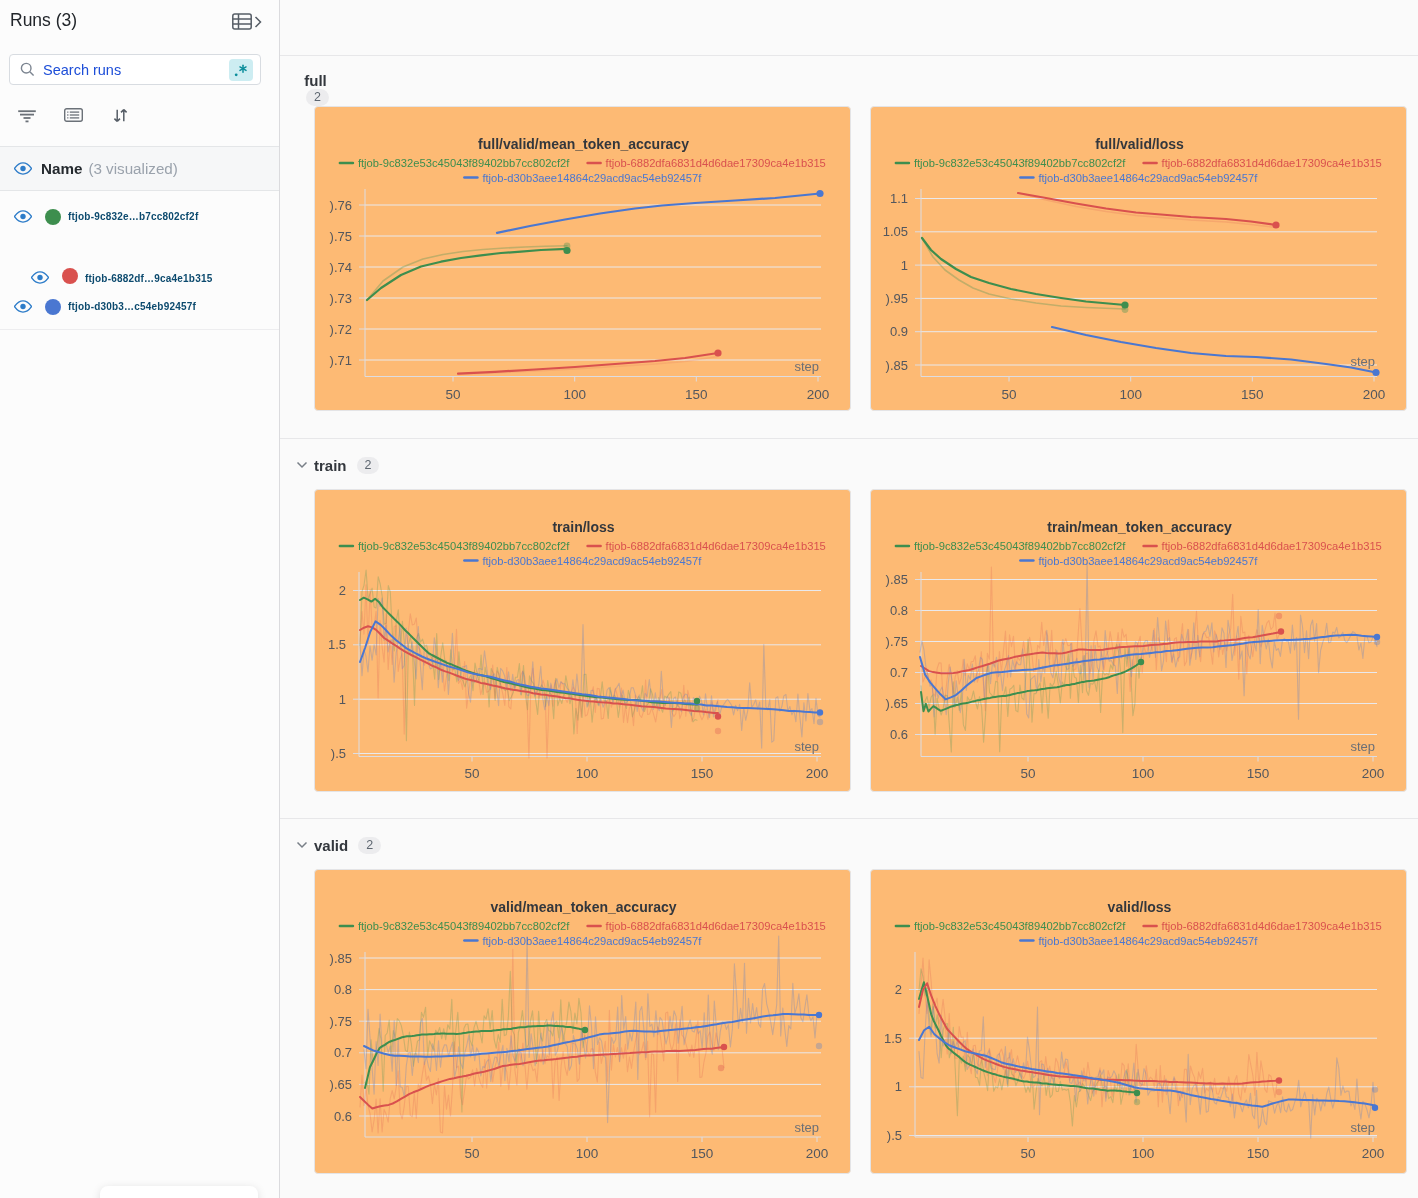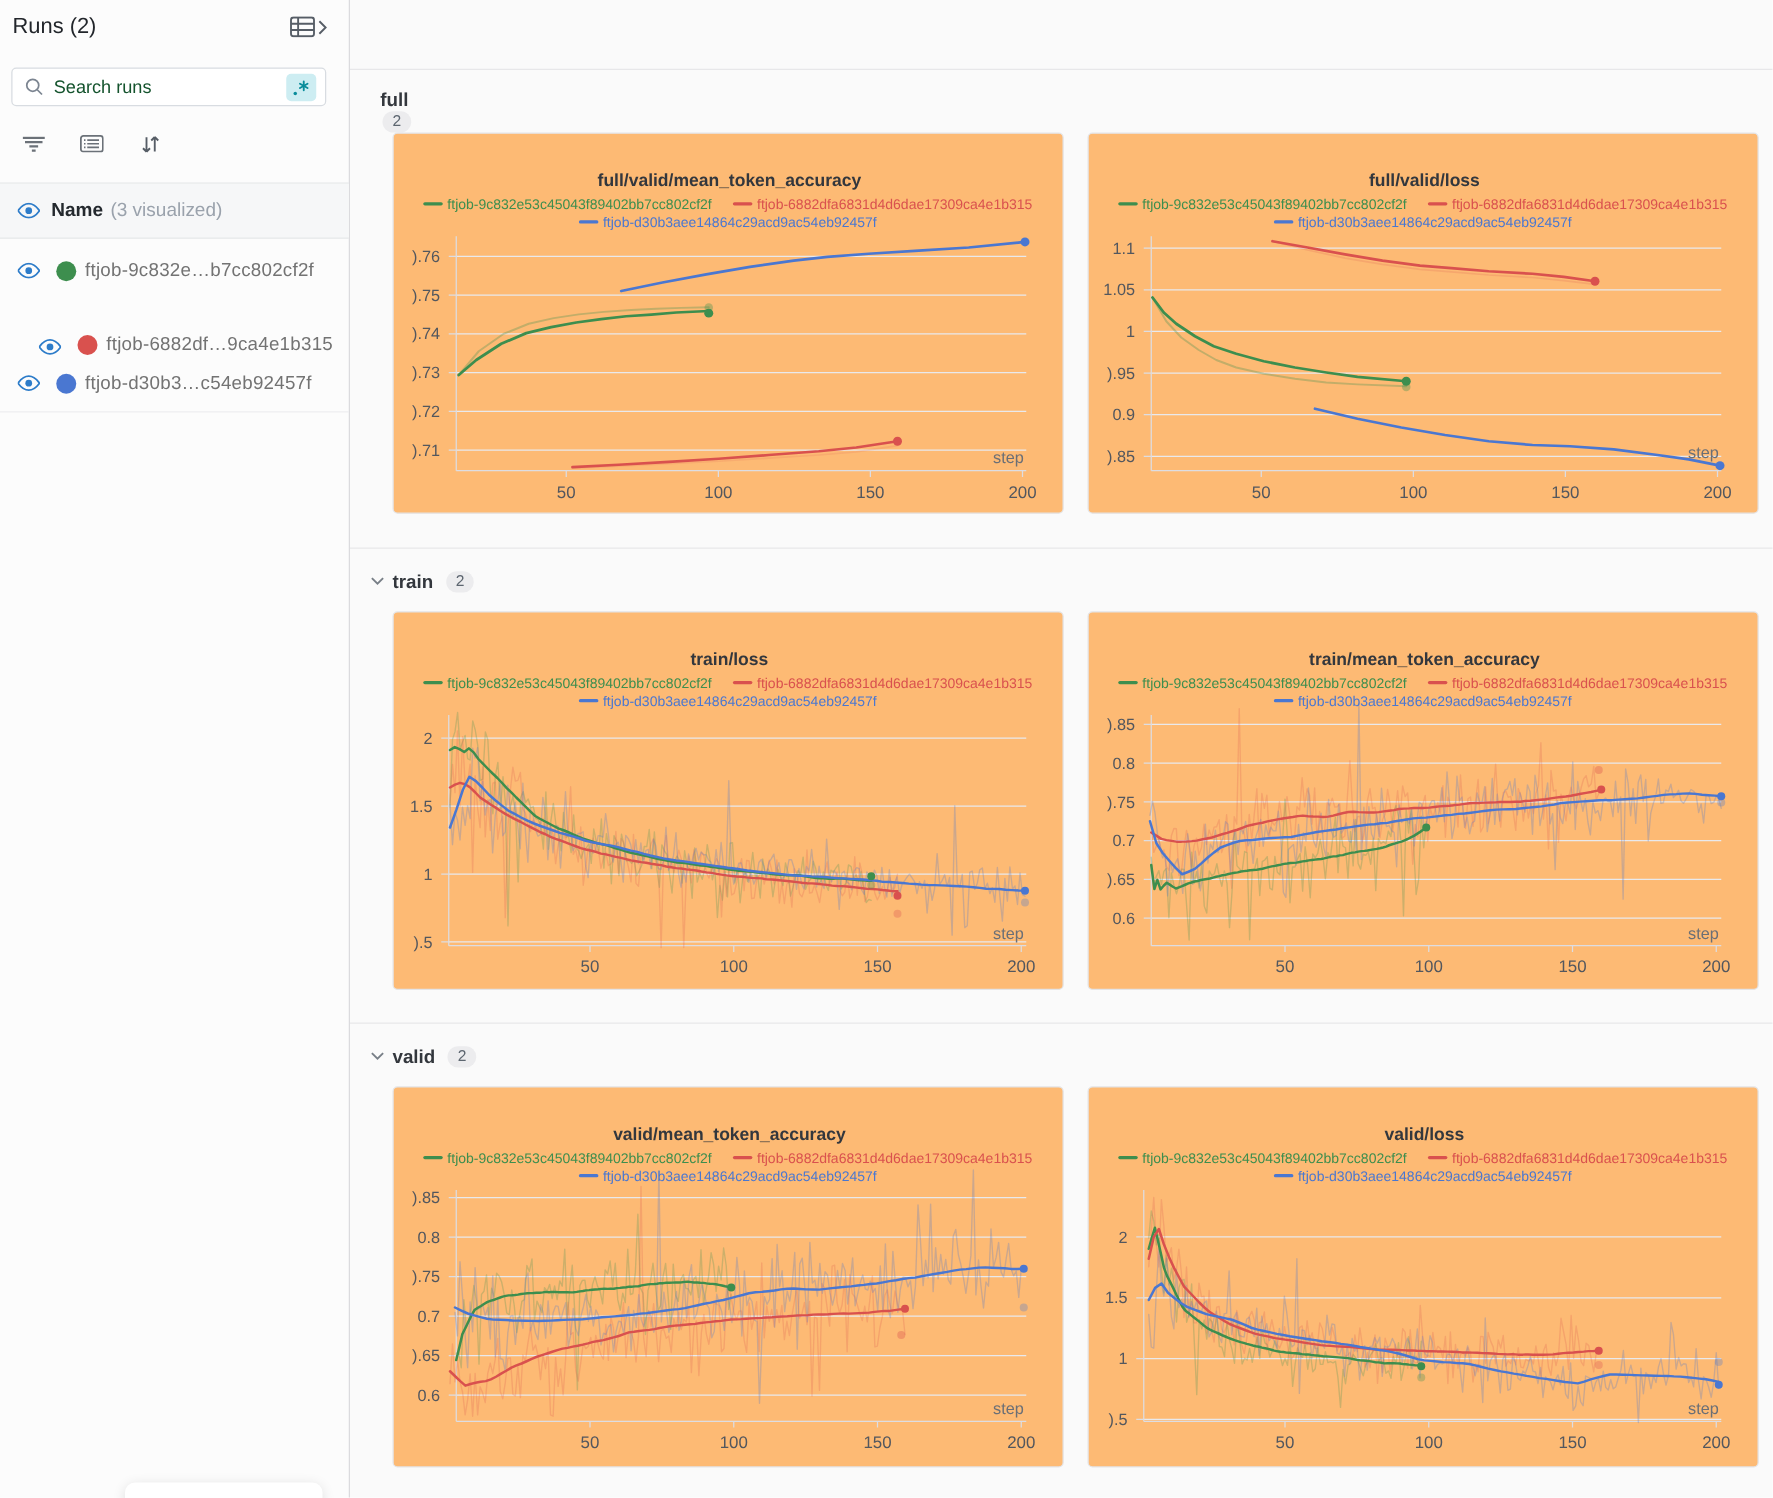--- a/index.html
+++ b/index.html
@@ -9,46 +9,46 @@
 .main { position:absolute; left:280px; top:0; width:1138px; height:1198px; background:#fafafa; }
 .topbar { position:absolute; left:0; top:0; width:1138px; height:55px; background:#fff; }
 .divider { position:absolute; left:0; width:1138px; height:1px; background:#e7e7e9; }
 .searchpanels { position:absolute; left:34px; top:6px; width:1110px; height:32px; border:2px solid #3acbd5;
   border-radius:4px; background:#fff; display:flex; align-items:center; }
 .secname { font-size:15px; font-weight:bold; color:#33373d; margin-left:6px; }
 .badge { margin-left:10px; background:#ececee; border-radius:10px; font-size:12.5px; color:#5d6670;
   padding:1px 8px 2px; }
 .card { position:absolute; width:537px; height:304px; background:#fdba74; border:1px solid #e4e4e6;
   border-radius:4px; overflow:hidden; }
-.runname { margin-left:7px; font-size:15px; color:#737373; letter-spacing:0.2px; }
+.runname { margin-left:7px; font-size:10px; color:#0c4a6e; letter-spacing:0.2px;font-weight:bold; }
 </style></head>
 <body>
 <div class="sidebar">
-  <div style="position:absolute;left:10px;top:10px;font-size:17.5px;color:#22262b;">Runs (2)</div>
+  <div style="position:absolute;left:10px;top:10px;font-size:17.5px;color:#22262b;">Runs (3)</div>
   <div style="position:absolute;left:232px;top:13px;display:flex;align-items:center;">
       <svg width="20" height="17" viewBox="0 0 20 17">
         <rect x="0.8" y="1" width="18.4" height="15" rx="2" fill="none" stroke="#565d66" stroke-width="1.5"></rect>
         <line x1="0.8" y1="6" x2="19.2" y2="6" stroke="#565d66" stroke-width="1.5"></line>
         <line x1="0.8" y1="11" x2="19.2" y2="11" stroke="#565d66" stroke-width="1.5"></line>
         <line x1="6.5" y1="1" x2="6.5" y2="16" stroke="#565d66" stroke-width="1.5"></line>
       </svg>
       <span style="margin-left:2px;display:flex;">
         <svg width="8" height="12" viewBox="0 0 8 12">
           <path d="M1.5 1 L6.5 6 L1.5 11" fill="none" stroke="#565d66" stroke-width="1.5"></path>
         </svg>
       </span>
     </div>
   <div style="position:absolute;left:9px;top:54px;width:252px;height:31px;border:1px solid #d8dce1;border-radius:4px;background:#fff;display:flex;align-items:center;">
     <span style="margin-left:10px;display:flex;">
         <svg width="15" height="15" viewBox="0 0 15 15">
           <circle cx="6.2" cy="6.2" r="4.8" fill="none" stroke="#7c8591" stroke-width="1.4"></circle>
           <line x1="9.8" y1="9.8" x2="13.6" y2="13.6" stroke="#7c8591" stroke-width="1.4"></line>
         </svg>
       </span>
-    <span style="margin-left:8px;font-size:14.5px;color:#14532d;">Search runs</span>
+    <span style="margin-left:8px;font-size:14.5px;color:#1d4ed8;">Search runs</span>
     <span style="position:absolute;right:7px;top:4px;width:24px;height:22px;background:#cdedf2;border-radius:4px;display:flex;align-items:center;justify-content:center;">
         <svg width="14" height="13" viewBox="0 0 14 13">
           <circle cx="2.2" cy="10.8" r="1.4" fill="#0a8d9b"></circle>
           <g stroke="#0a8d9b" stroke-width="1.5" stroke-linecap="round">
             <line x1="9" y1="1.2" x2="9" y2="8.2"></line>
             <line x1="5.97" y1="2.95" x2="12.03" y2="6.45"></line>
             <line x1="12.03" y1="2.95" x2="5.97" y2="6.45"></line>
           </g>
         </svg>
       </span>

